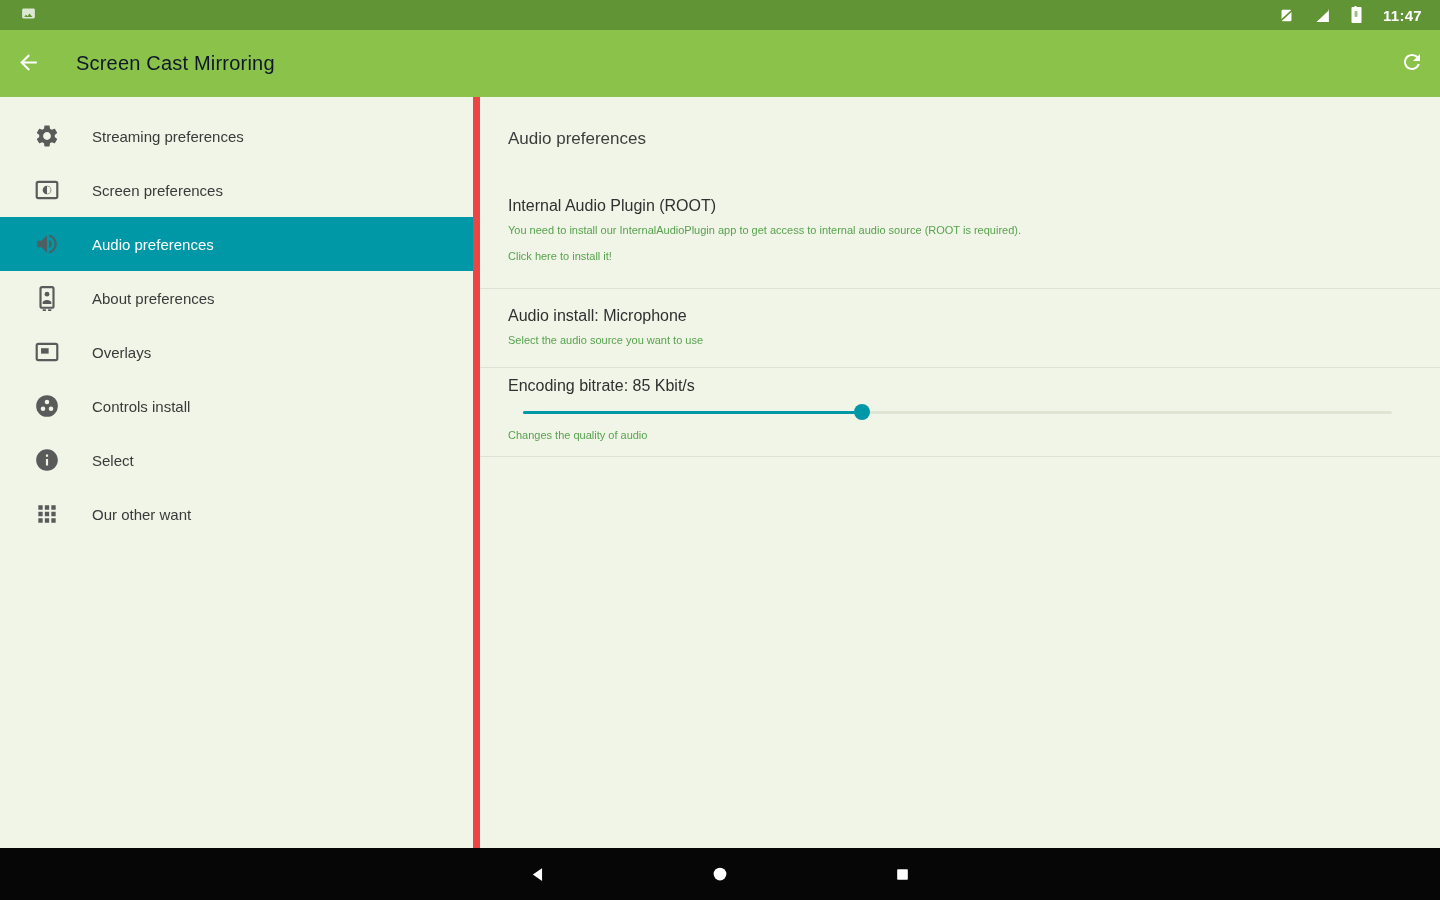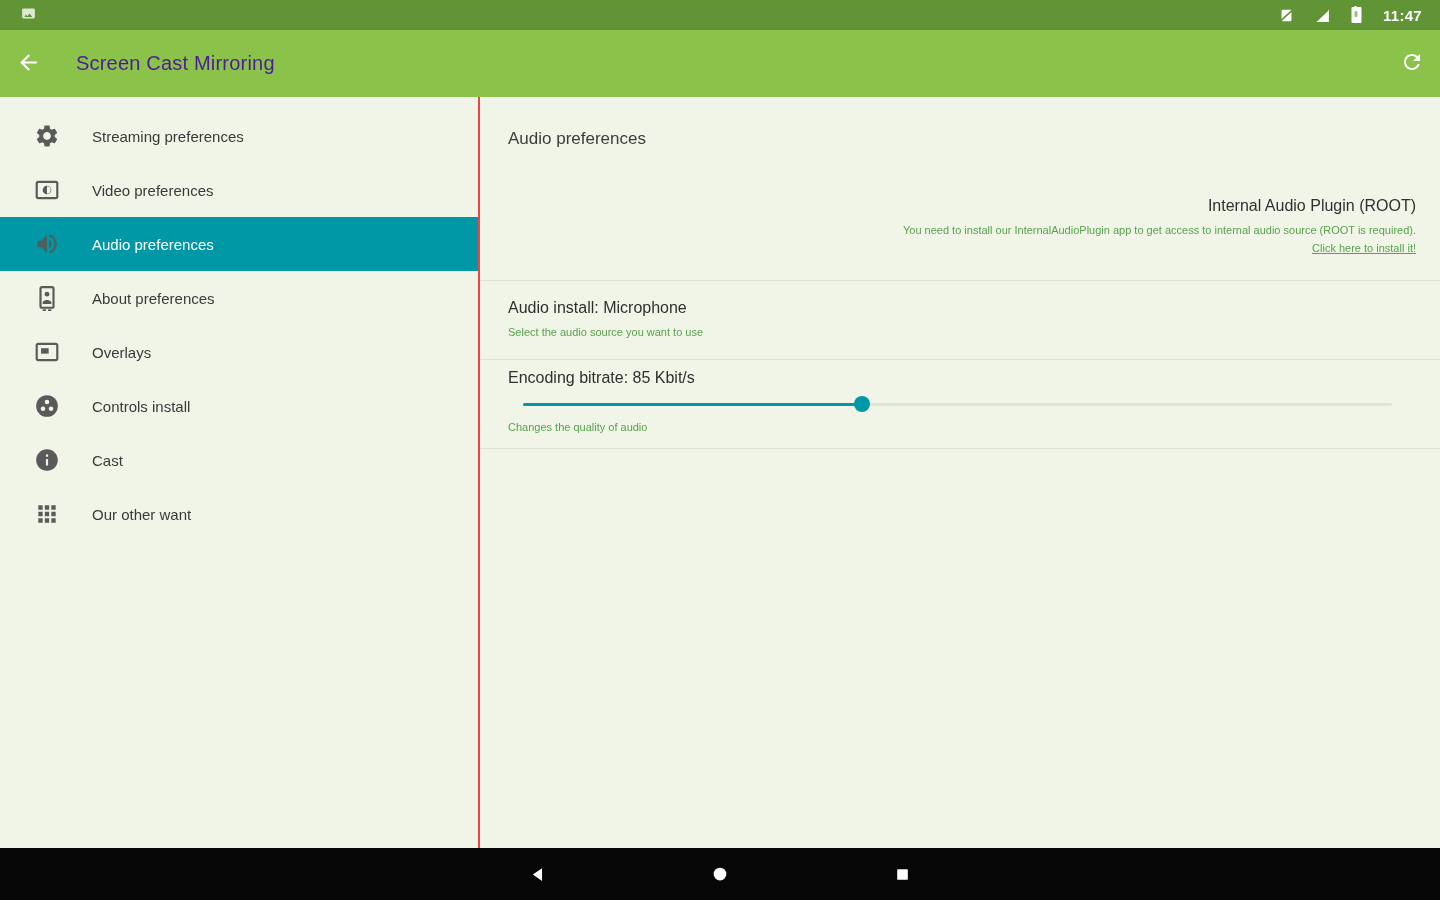--- a/index.html
+++ b/index.html
@@ -14,59 +14,59 @@
     flex: 0 0 auto;
   }
   .status-left { display: flex; align-items: center; gap: 6px; padding-left: 10px; opacity: .92; }
   .status-spacer { flex: 1; }
   .status-right { display: flex; align-items: center; gap: 19px; padding-right: 8px; }
   .status-right svg { display: block; }
   .status-time { font-size: 15px; font-weight: bold; letter-spacing: .3px; margin-left: 2px; }
 
   
   .app-bar {
-    height: 67px; background: #8BC34A; color: #4c1d95;
+    height: 67px; background: #8BC34A; color: #0f172a;
     display: flex; align-items: center; flex: 0 0 auto;
   }
   .appbar-btn {
     width: 56px; height: 67px; display: flex; align-items: center; justify-content: center;
     cursor: pointer; border: none; background: transparent; color: #fff;
   }
   .app-title { font-size: 20px; font-weight: 500; margin-left: 20px; letter-spacing: .2px; }
   .appbar-spacer { flex: 1; }
 
   
   .content { flex: 1 1 auto; display: flex; min-height: 0; background: #F0F5E7; }
 
   
   .sidebar {
     width: 480px; flex: 0 0 480px; background: #F0F5E7;
-    border-right: 2px solid #ef4444; padding-top: 12px;
+    border-right: 7px solid #ef4444; padding-top: 12px;
   }
   .side-item {
     height: 54px; display: flex; align-items: center; cursor: pointer;
     padding-left: 33px; color: #3a3a3a;
   }
   .side-item .icon { width: 28px; height: 28px; display: flex; align-items: center; justify-content: center; color: #5a5a5a; flex: 0 0 28px; }
   .side-item .icon svg { width: 26px; height: 26px; display: block; }
   .side-label { margin-left: 31px; font-size: 15px; }
   .side-item.selected { background: #0097A7; }
   .side-item.selected .side-label { color: #ffffff; }
   .side-item.selected .icon { color: #4d5f60; }
 
   
   .main { flex: 1 1 auto; padding: 0; }
   .main-header { margin: 32px 0 0 28px; font-size: 17px; color: #3d3d3d; }
   .pref-row { padding: 0 24px 0 28px; cursor: pointer; }
-  .pref-row.first { padding-top: 48px; padding-bottom: 23px; text-align: right; }
+  .pref-row.first { padding-top: 48px; padding-bottom: 23px; }
   .pref-row.second { padding-top: 18px; padding-bottom: 18px; }
   .pref-row.third { padding-top: 9px; padding-bottom: 12px; }
   .pref-title { font-size: 16px; color: #303030; }
   .pref-summary { font-size: 11px; color: #58A24E; line-height: 18px; margin-top: 6px; }
-  .pref-summary.cont { margin-top: 0; text-decoration: underline; }
+  .pref-summary.cont { margin-top: 8px; }
   .divider { height: 1px; background: #dde3d1; }
 
   
   .slider {
     position: relative; height: 16px; margin: 9px 24px 0 15px; cursor: pointer;
   }
   .slider-track {
     position: absolute; left: 0; right: 0; top: 50%; height: 3px; margin-top: -1.5px;
     background: #dfe5d3; border-radius: 2px;
   }
@@ -157,21 +157,21 @@
       </div>
 
       <div class="side-item">
         <span class="icon">
           <svg viewBox="0 0 24 24">
               <rect x="2.5" y="4.5" width="19" height="15" rx="1.5" fill="none" stroke="currentColor" stroke-width="2"></rect>
               <circle cx="12" cy="12" r="4" fill="currentColor"></circle>
               <path d="M12 8.6a3.4 3.4 0 0 1 0 6.8z" fill="#F0F5E7"></path>
             </svg>
         </span>
-        <span class="side-label">Video preferences</span>
+        <span class="side-label">Screen preferences</span>
       </div>
 
       <div class="side-item selected">
         <span class="icon">
           <svg viewBox="0 0 24 24" fill="currentColor">
               <path d="M3 9v6h4l5 5V4L7 9H3zm13.5 3c0-1.77-1.02-3.29-2.5-4.03v8.05c1.48-.73 2.5-2.25 2.5-4.02zM14 3.23v2.06c2.89.86 5 3.54 5 6.71s-2.11 5.85-5 6.71v2.06c4.01-.91 7-4.49 7-8.77s-2.99-7.86-7-8.77z"></path>
             </svg>
         </span>
         <span class="side-label">Audio preferences</span>
       </div>
@@ -210,21 +210,21 @@
         </span>
         <span class="side-label">Controls install</span>
       </div>
 
       <div class="side-item">
         <span class="icon">
           <svg viewBox="0 0 24 24" fill="currentColor">
               <path d="M12 2C6.48 2 2 6.48 2 12s4.48 10 10 10 10-4.48 10-10S17.52 2 12 2zm1 15h-2v-6h2v6zm0-8h-2V7h2v2z"></path>
             </svg>
         </span>
-        <span class="side-label">Cast</span>
+        <span class="side-label">Select</span>
       </div>
 
       <div class="side-item">
         <span class="icon">
           <svg viewBox="0 0 24 24" fill="currentColor">
               <path d="M4 8h4V4H4v4zm6 12h4v-4h-4v4zm-6 0h4v-4H4v4zm0-6h4v-4H4v4zm6 0h4v-4h-4v4zm6-10v4h4V4h-4zm-6 4h4V4h-4v4zm6 6h4v-4h-4v4zm0 6h4v-4h-4v4z"></path>
             </svg>
         </span>
         <span class="side-label">Our other want</span>
       </div>

